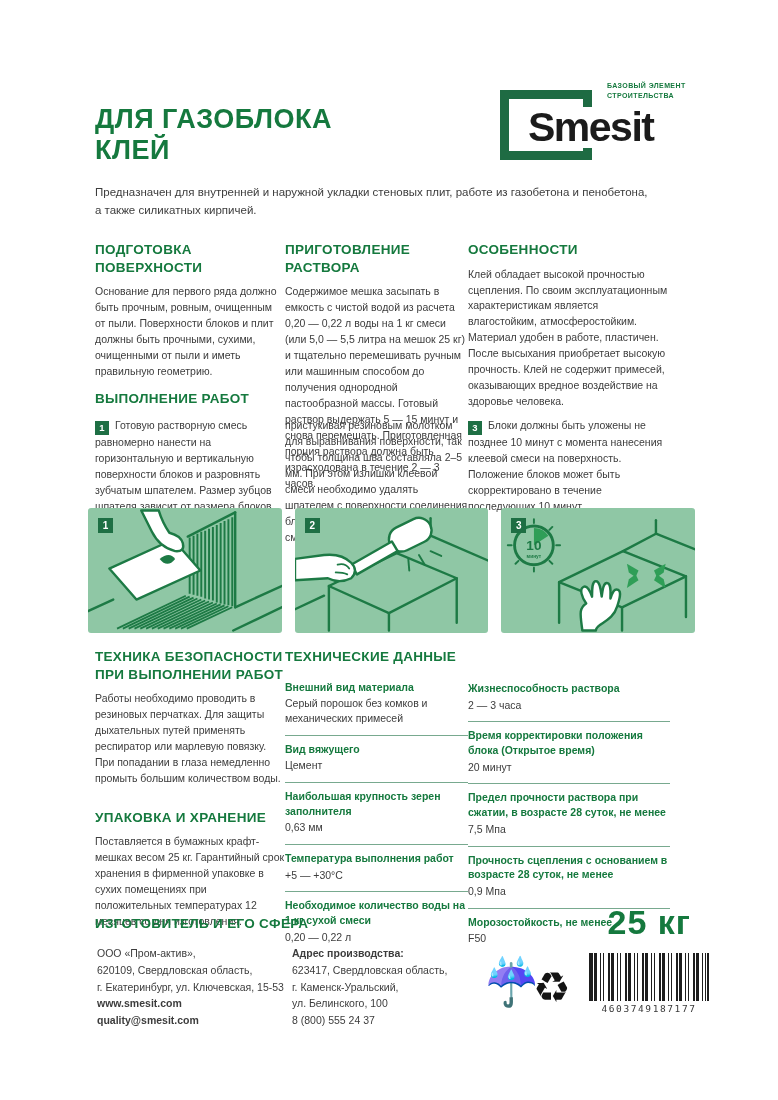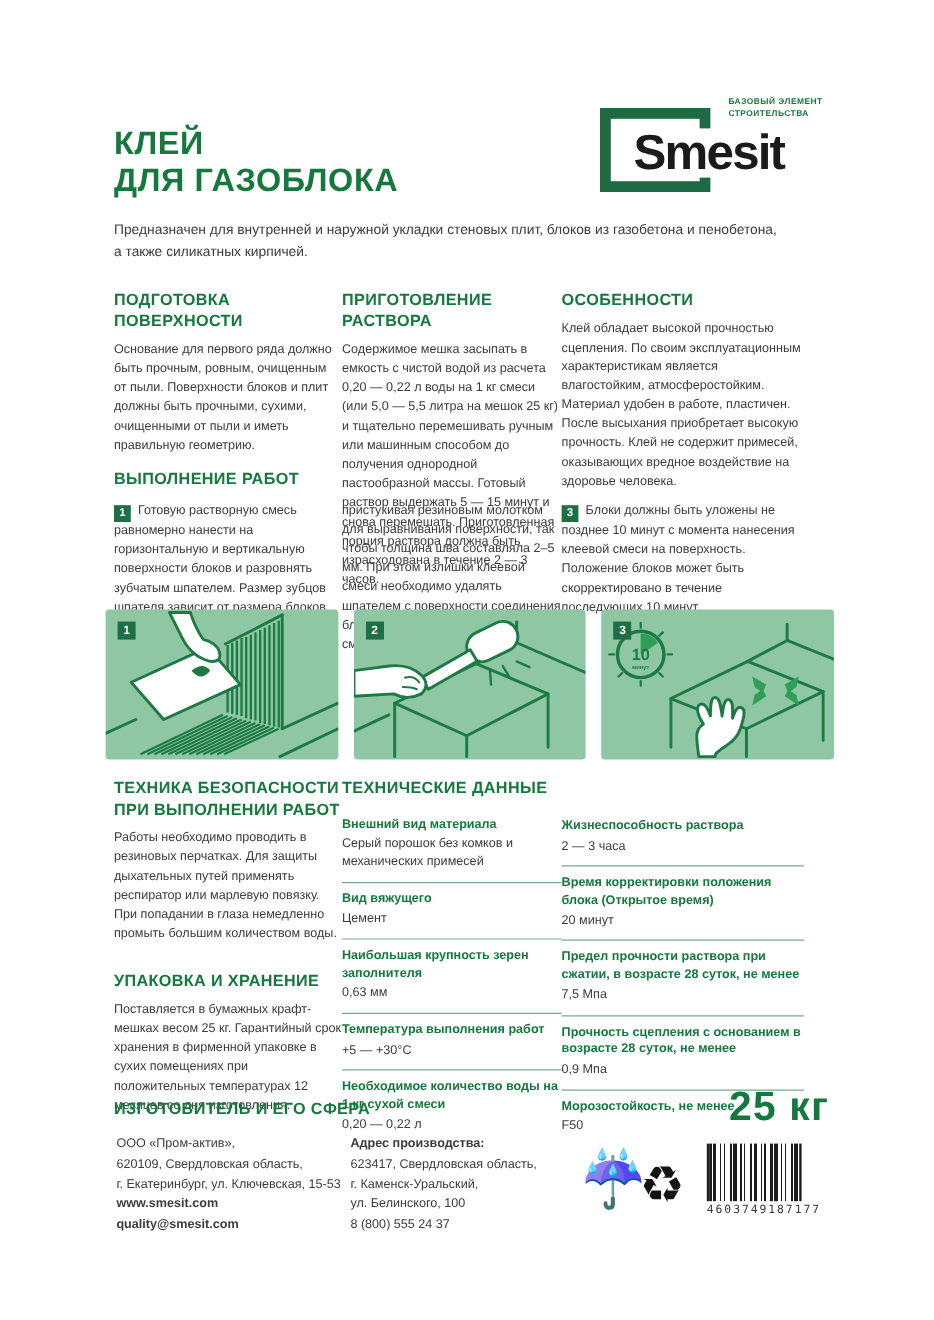--- a/index.html
+++ b/index.html
@@ -72,54 +72,54 @@
   .addr-left{left:2px;width:200px;}
   .addr-right{left:197px;width:180px;}
   .b{font-weight:bold;}
   .weight{
     position:absolute;right:4px;top:-12px;font-size:34px;font-weight:bold;color:var(--green);
     letter-spacing:1px;
   }
   .glyph{position:absolute;color:#141414;line-height:1;}
   .umbrella{left:388px;top:44px;font-size:46px;}
   .recycle{left:438px;top:52px;font-size:42px;}
-  .barcode{position:absolute;left:494px;top:38px;width:79px;}
+  .barcode{position:absolute;left:494px;top:38px;width:120px;}
   .bars{
     height:48px;
     background:repeating-linear-gradient(90deg,
       #1d1d1d 0 2px,#fff 2px 3px,#1d1d1d 3px 6px,#fff 6px 9px,
       #1d1d1d 9px 10px,#fff 10px 12px,#1d1d1d 12px 13px,#fff 13px 17px);
     border-left:2px solid #1d1d1d;border-right:2px solid #1d1d1d;
   }
   .bcnum{
     font-family:"DejaVu Sans Mono",monospace;font-size:9.5px;color:#3a3a3a;
     letter-spacing:1.6px;text-align:center;margin-top:2px;
   }
 </style>
 </head>
 <body>
 
 <div class="page">
 
   <div class="title">
+    <div>ДЛЯ ГАЗОБЛОКА</div>
     <div>КЛЕЙ</div>
-    <div>ДЛЯ ГАЗОБЛОКА</div>
   </div>
 
   <div class="logo">
     <div class="logo-square"></div>
     <div class="logo-brand">Smesit</div>
     <div class="logo-tagline">
       <div>БАЗОВЫЙ ЭЛЕМЕНТ</div>
       <div>СТРОИТЕЛЬСТВА</div>
     </div>
   </div>
 
   <div class="app">
-    <p>Предназначен для внутренней и наружной укладки стеновых плит, блоков из газобетона и пенобетона,
+    <p>Предназначен для внутренней и наружной укладки стеновых плит, работе из газобетона и пенобетона,
 а также силикатных кирпичей.</p>
   </div>
 
   <div class="cols cols-top">
     <div class="col">
       <h3 class="sec-h">ПОДГОТОВКА ПОВЕРХНОСТИ</h3>
       <p class="body-t">Основание для первого ряда должно быть прочным, ровным, очищенным от пыли. Поверхности блоков и плит должны быть прочными, сухими, очищенными от пыли и иметь правильную геометрию.</p>
     </div>
     <div class="col">
       <h3 class="sec-h">ПРИГОТОВЛЕНИЕ РАСТВОРА</h3>

